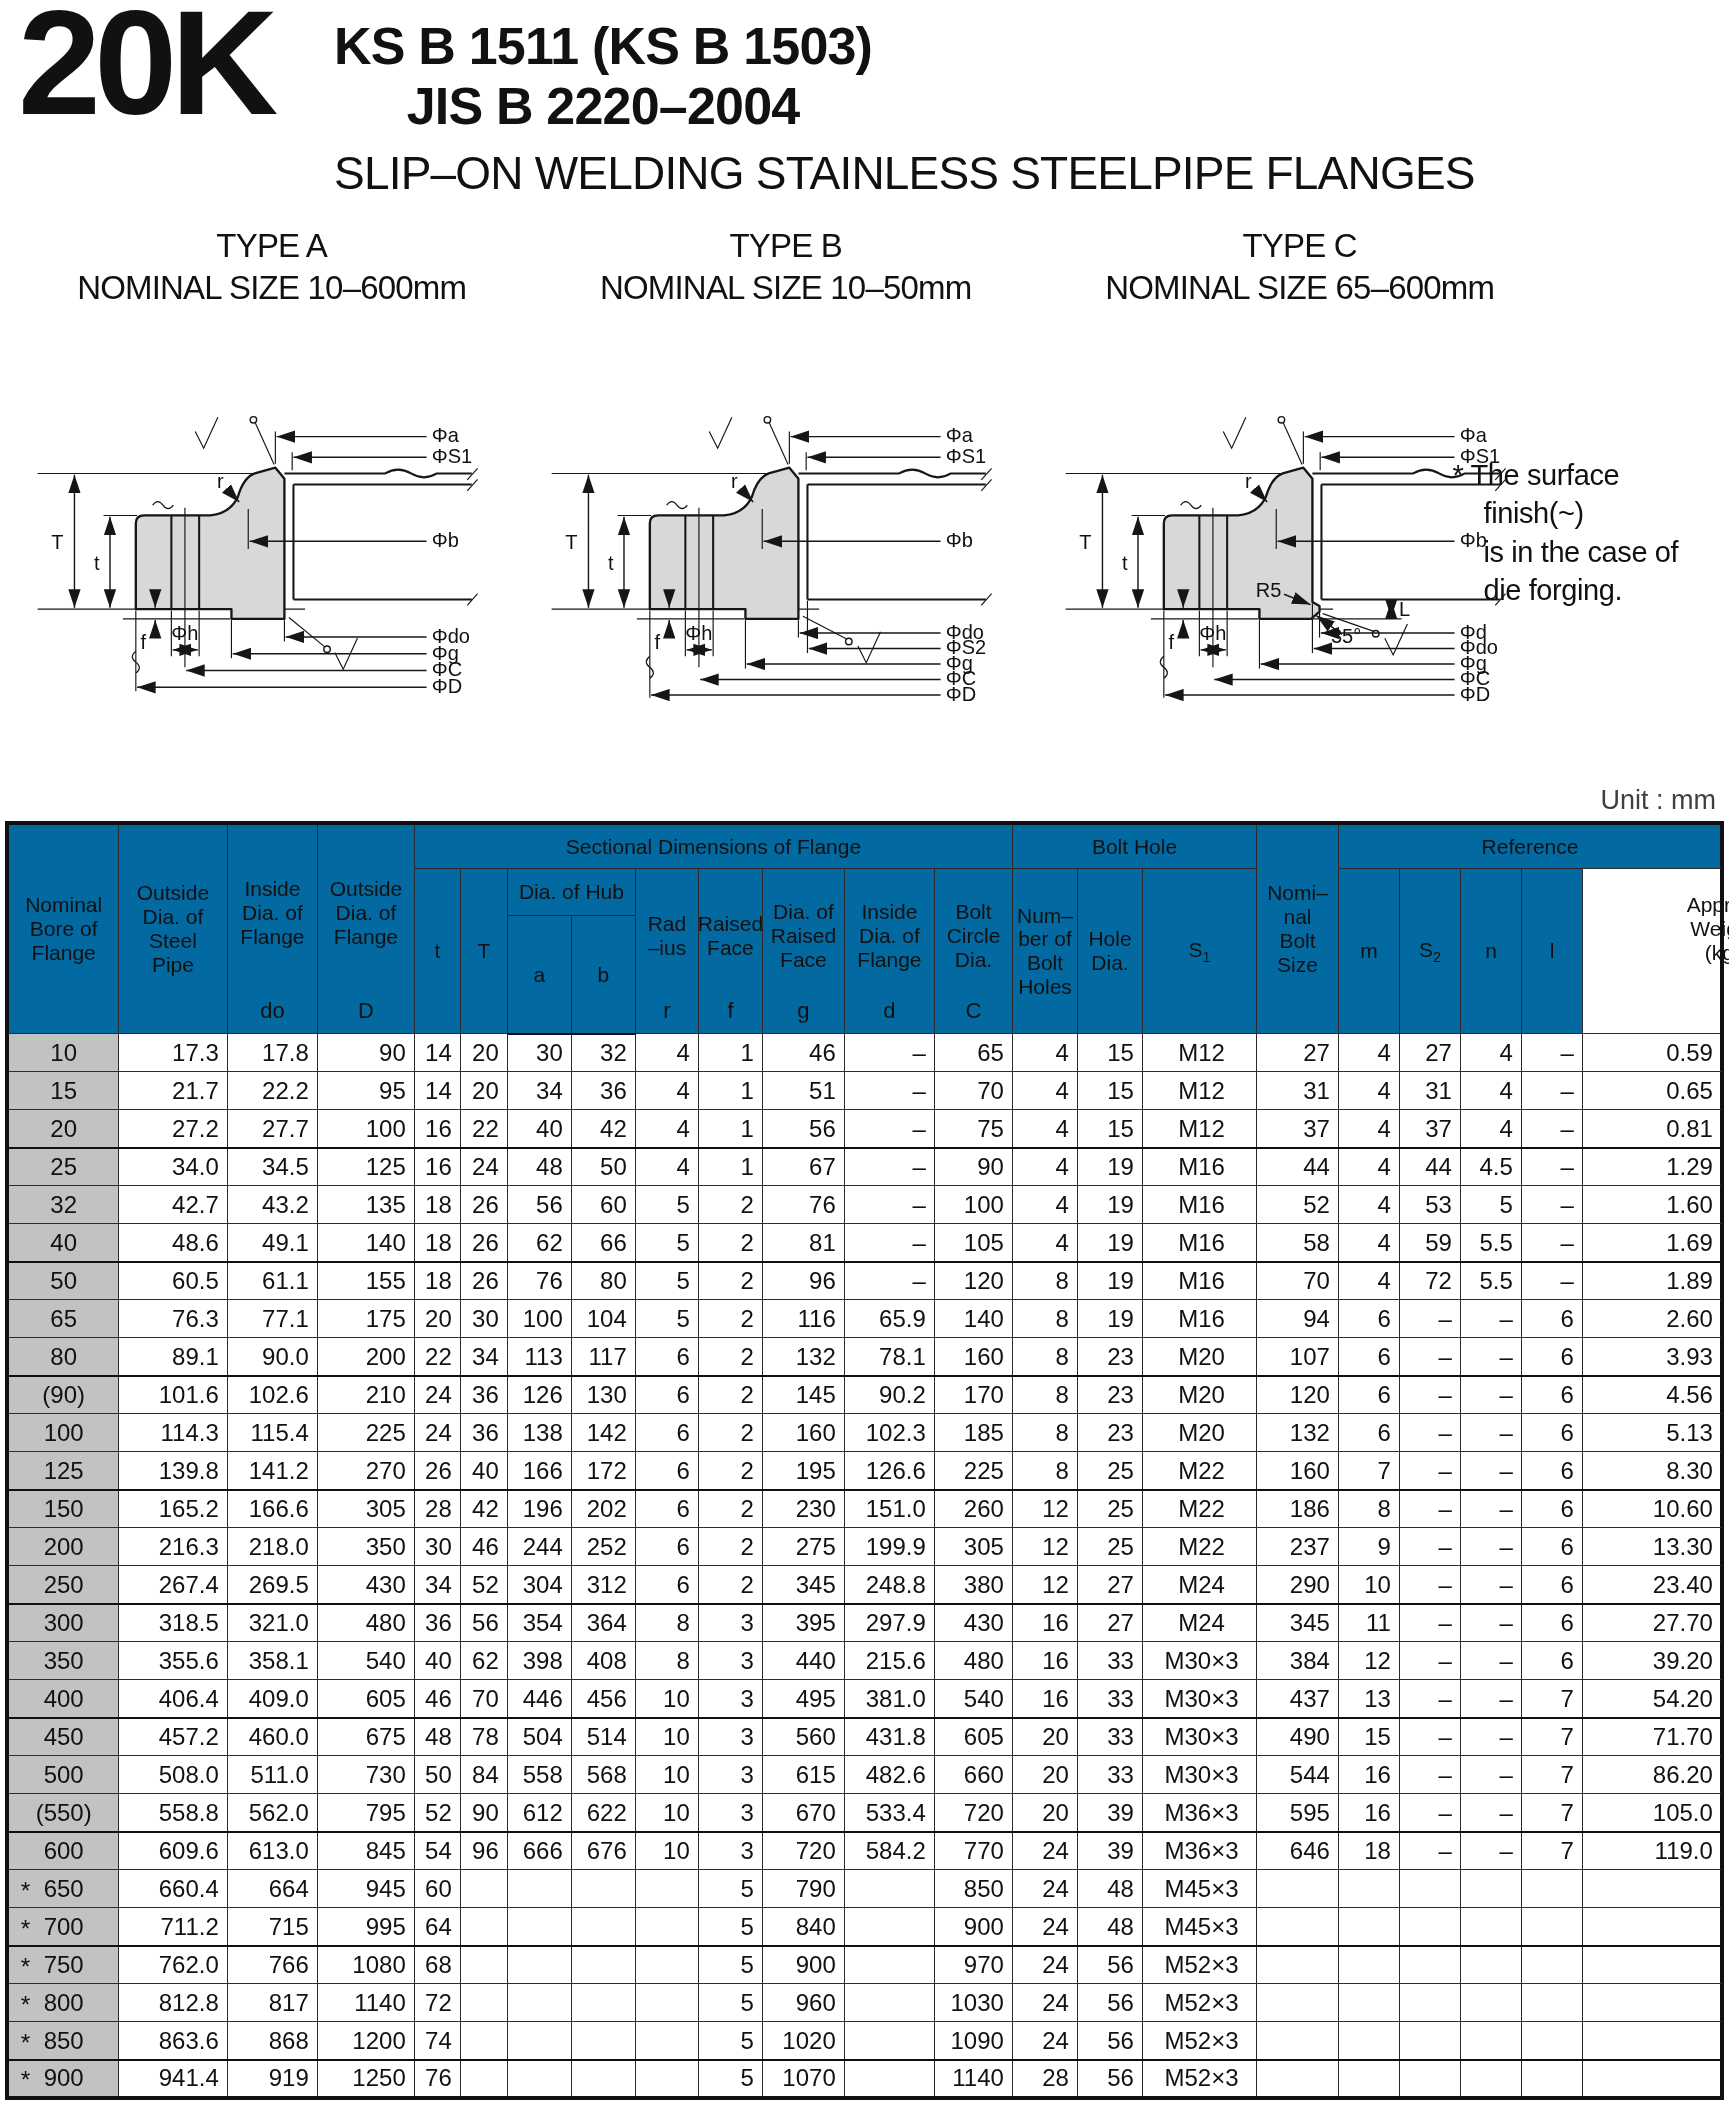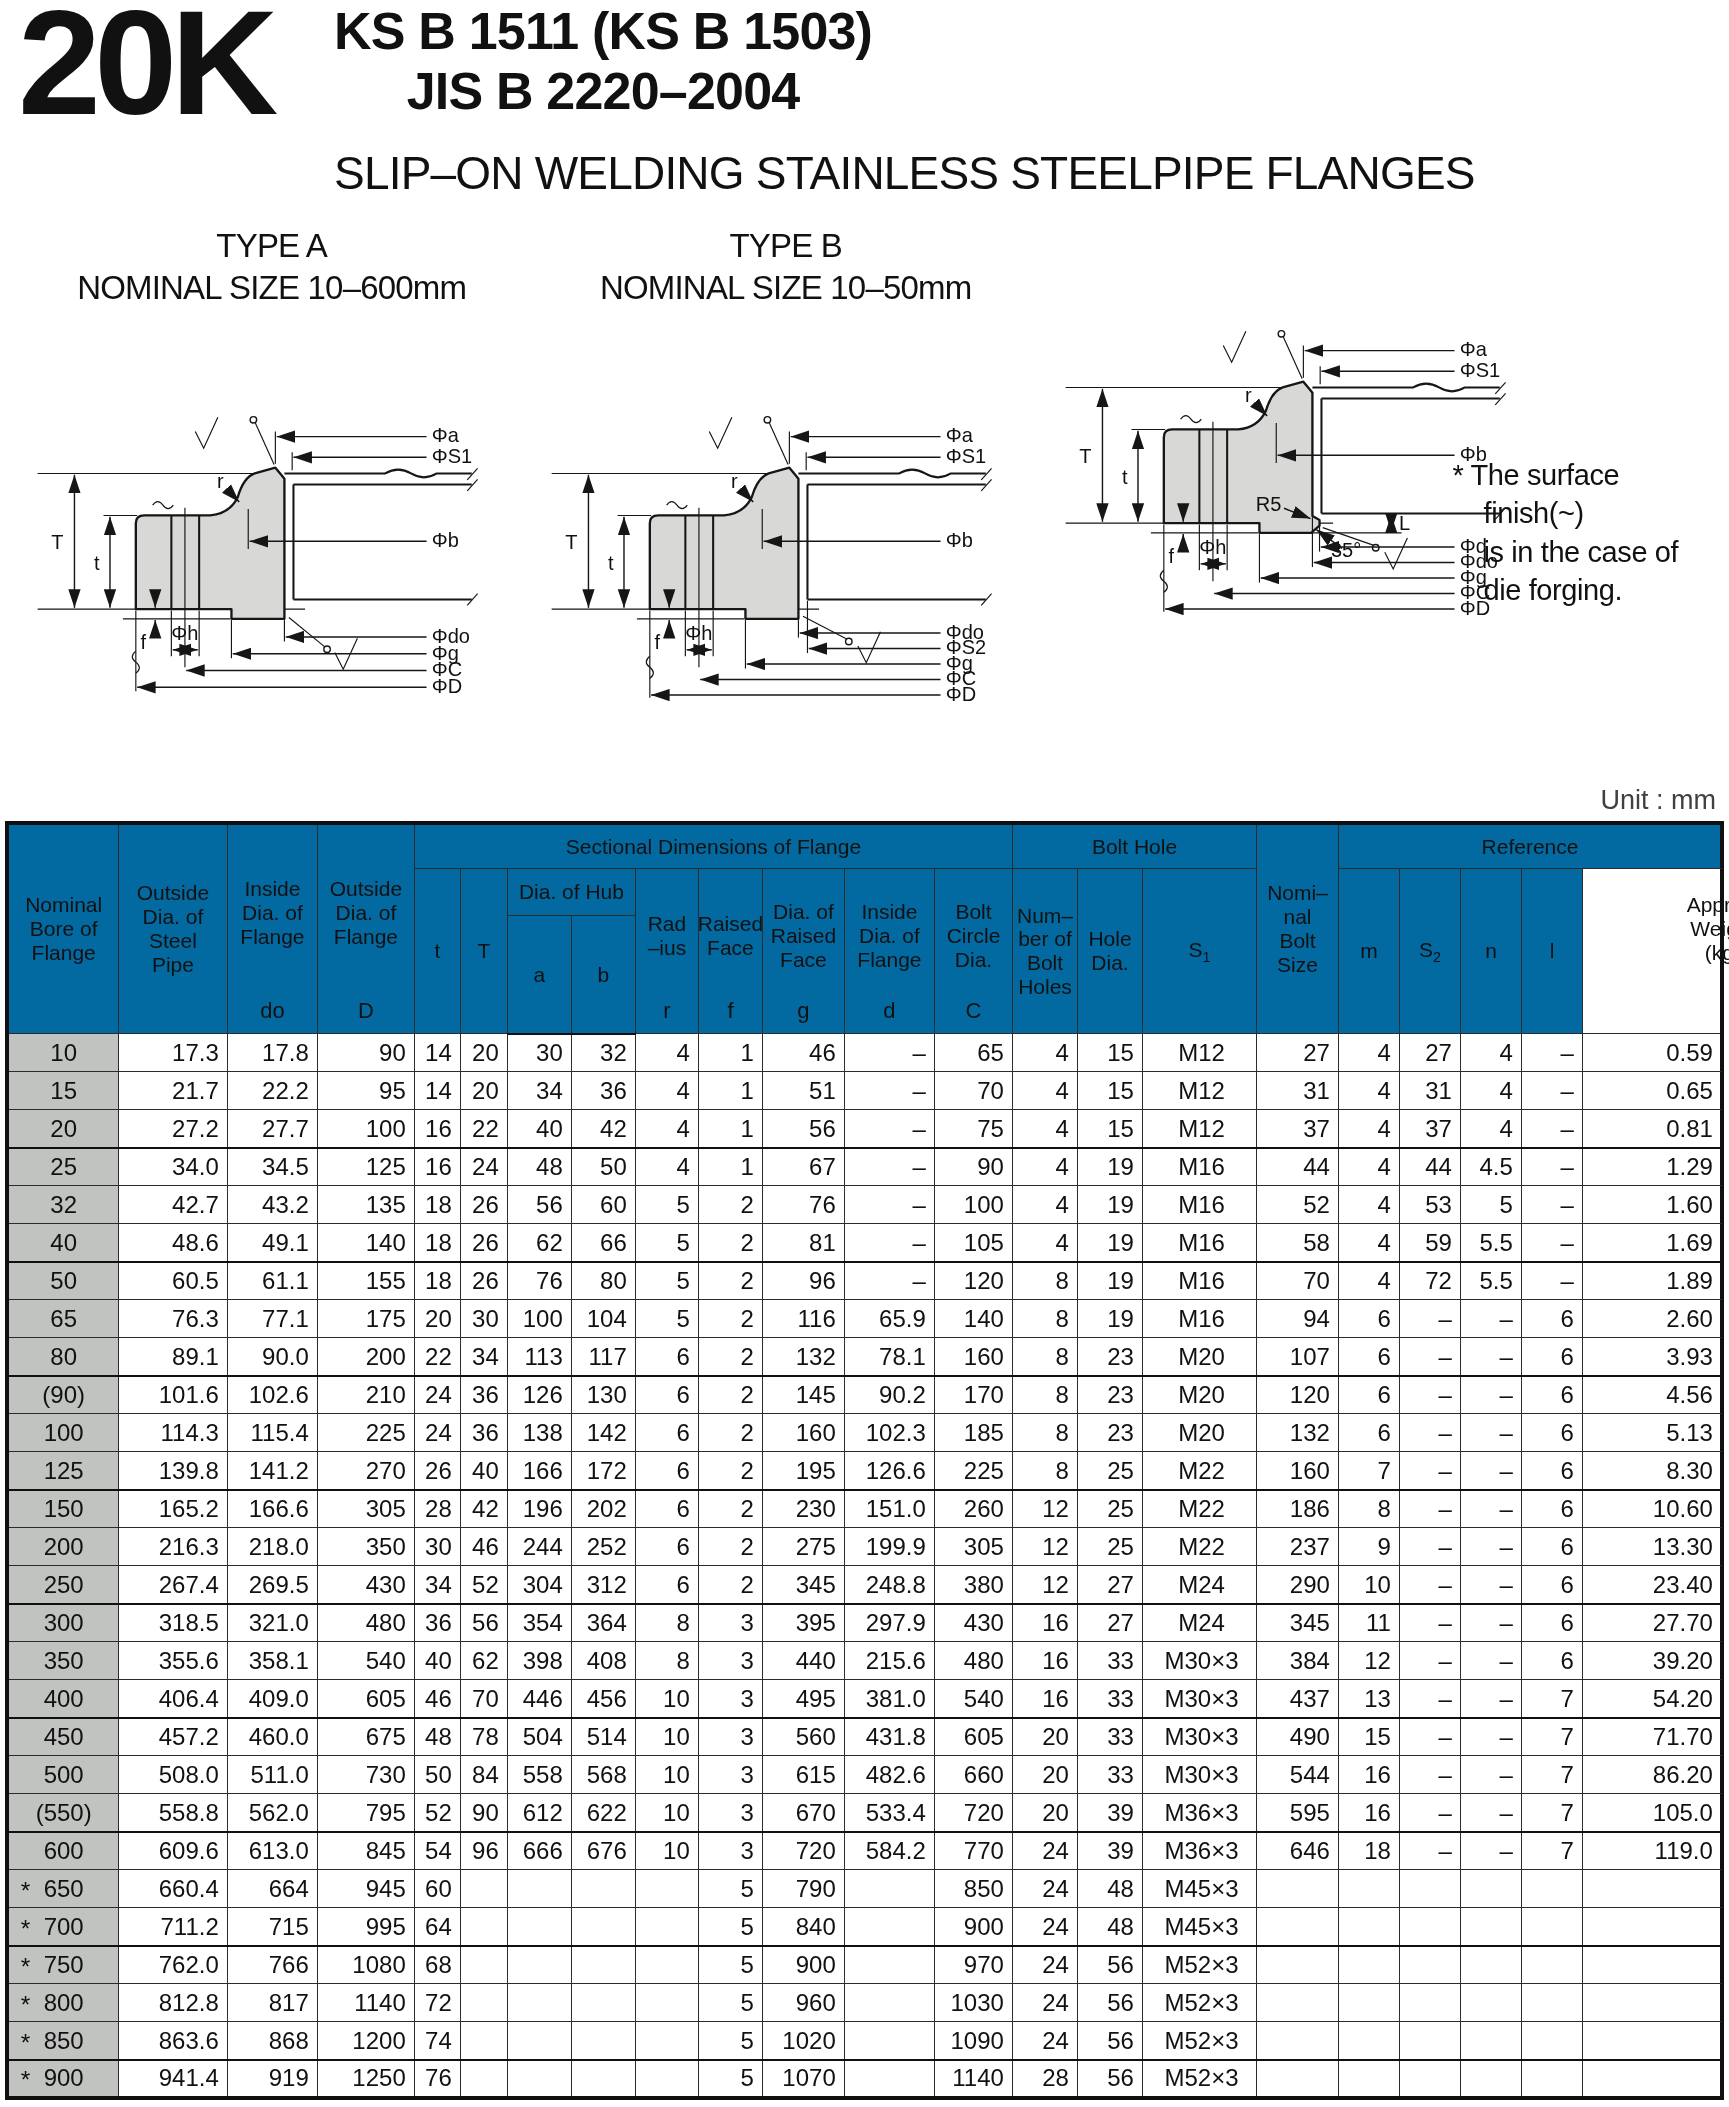--- a/index.html
+++ b/index.html
@@ -2,21 +2,21 @@
 <html style="font-size:13px"><head>
 <meta charset="utf-8">
 <style>
   html,body{margin:0;padding:0;background:#fff;}
   body{width:1729px;font-family:"Liberation Sans","DejaVu Sans",sans-serif;color:#111;}
   .sheet{position:relative;width:1729px;height:2108px;background:#fff;overflow:hidden;}
 
   
   .masthead{position:relative;height:222px;text-align:center;}
   .brand{position:absolute;left:18px;top:-23px;font-size:149px;font-weight:700;letter-spacing:-6.5px;}
-  .standards{position:absolute;left:334px;top:1px;font-size:52px;font-weight:600;line-height:1.16;letter-spacing:-0.8px;}
+  .standards{position:absolute;left:334px;top:16px;font-size:52px;font-weight:600;line-height:1.16;letter-spacing:-0.8px;}
   .doc-title{position:absolute;left:334px;top:146px;font-size:46px;font-weight:500;letter-spacing:-0.8px;}
 
   
   .diagrams{position:relative;height:563px;display:flex;padding:0 14.7px;}
   .diagram{width:514px;flex:0 0 auto;}
   .dg-title{text-align:center;font-size:33px;font-weight:500;line-height:1.25;letter-spacing:-0.8px;margin-top:3.3px;}
   .dg-svg{display:block;margin:4.9px auto 0 auto;width:491px;height:392px;}
   svg .body{fill:#d8d9d6;stroke:#161616;stroke-width:3.6;stroke-linejoin:round;}
   svg .bln{stroke:#161616;stroke-width:3.2;fill:none;}
   svg .thin{stroke:#161616;stroke-width:1.8;fill:none;}
@@ -219,20 +219,24 @@
         <line class="dln" x1="200" y1="497" x2="200" y2="472" marker-end="url(#awB)"></line>
         <text x="186" y="516" text-anchor="end">f</text>
         <line class="thin" x1="225" y1="457" x2="225" y2="528"></line>
         <line class="thin" x1="268" y1="457" x2="268" y2="528"></line>
         <text x="246" y="503" text-anchor="middle">Φh</text>
         <line class="dln" x1="227" y1="518" x2="266" y2="518" marker-start="url(#awB)" marker-end="url(#awB)"></line>
       </svg>
     </div>
 
     <div class="diagram">
+      <div class="dg-title">
+        <div>TYPE C</div>
+        <div>NOMINAL SIZE 65–600mm</div>
+      </div>
       <svg class="dg-svg" viewBox="0 0 760 600">
         <defs>
           <marker id="awC" viewBox="0 0 12 8" refX="12" refY="4" markerWidth="13" markerHeight="9" orient="auto-start-reverse">
             <path d="M0,0 L12,4 L0,8 Z" fill="#161616"></path>
           </marker>
         </defs>
         <line class="thin" x1="18" y1="245" x2="352" y2="245"></line>
         <line class="thin" x1="18" y1="455" x2="432" y2="455"></line>
         <line class="thin" x1="120" y1="310" x2="172" y2="310"></line>
 

